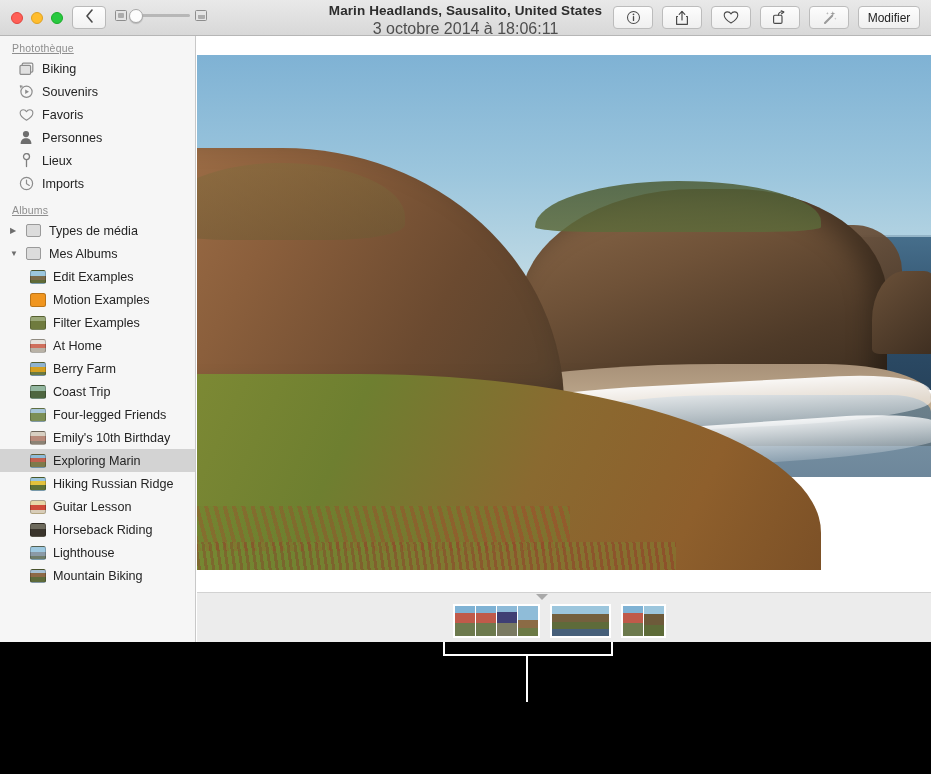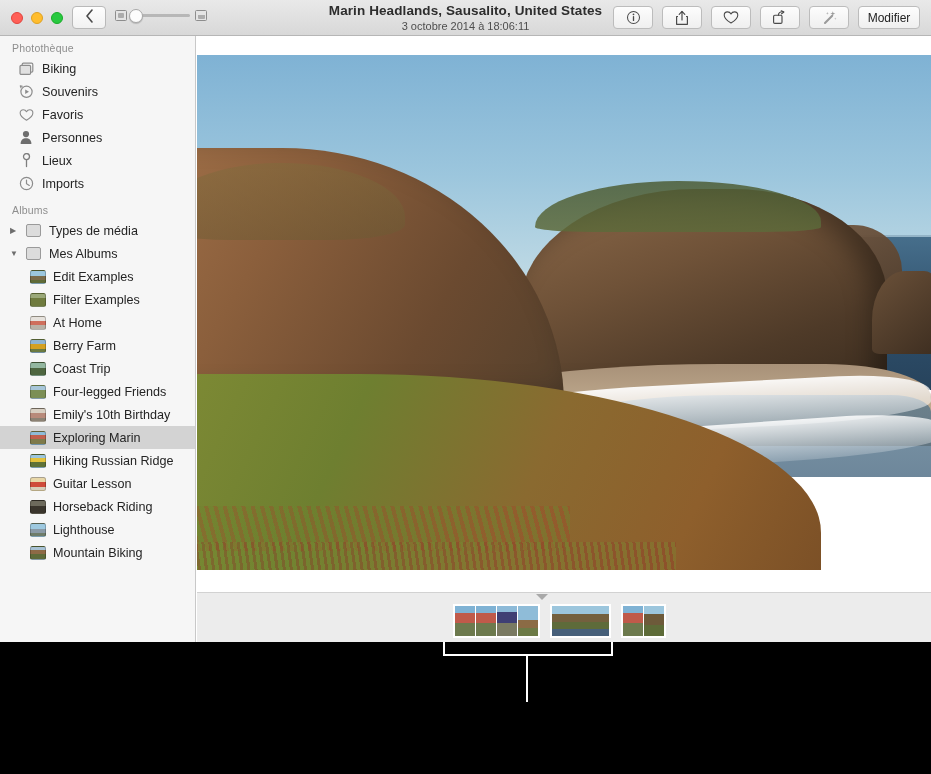--- a/index.html
+++ b/index.html
@@ -51,40 +51,40 @@
   .zoom-ic.big::after { left:1.5px; top:4px; right:1.5px; bottom:1.5px; border-radius:0 0 1px 1px; }
   .slider-track { flex: 1; height: 3px; background: #b7b7b7; border-radius: 2px; position: relative; }
   .slider-knob {
     position: absolute; left: -3px; top: -5.5px; width: 14px; height: 14px;
     border-radius: 50%; background: #fdfdfd; border: 1px solid #a8a8a8;
     box-shadow: 0 1px 1px rgba(0,0,0,.18);
   }
 
   .titles { position: absolute; left: 0; top: 3px; width: 931px; text-align: center; pointer-events: none; }
   .title-main { font-size: 13.5px; color: #2d2d2d; font-weight: bold; letter-spacing: .1px; }
-  .title-sub { font-size: 11px; color: #4e4e4e; margin-top: 2px; }
+  .title-sub { font-size: 16px; color: #4e4e4e; margin-top: 2px; }
 
   .right-tools { position: absolute; right: 11px; top: 6px; display: flex; gap: 9px; align-items: center; }
   .rtbtn {
     height: 23px; min-width: 40px; padding: 0 8px;
     background: linear-gradient(to bottom,#fdfdfd,#efefef);
     border: 1px solid #bcbcbc; border-radius: 4px;
     display: flex; align-items: center; justify-content: center;
     color: #4a4a4a;
   }
   .rtbtn.modif { font-size: 12px; color: #222; min-width: 62px; }
   .rtbtn svg { display: block; }
 
   
   .sidebar {
     position: absolute; left: 0; top: 36px; width: 196px; height: 606px;
     background: #f6f6f6; border-right: 1px solid #c8c8c8; overflow: hidden;
   }
   .sb-header {
-    font-size: 10.5px; color: #8e8e8e; padding: 6px 0 3px 12px; letter-spacing: .2px;
+    font-size: 10.5px; color: #8e8e8e; padding: 6px 0 3px 12px; letter-spacing: .2px; text-decoration: underline;
   }
   .sb-row {
     display: flex; align-items: center; height: 23px; padding-left: 18px;
     font-size: 12.6px; color: #242424; gap: 8px; white-space: nowrap;
   }
   .sb-row.indent2 { padding-left: 10px; }
   .sb-row.album { padding-left: 30px; gap: 7px; }
   .sb-row.selected { background: #d3d3d3; }
   .sb-ico { width: 16px; height: 16px; flex: none; display: flex; align-items: center; justify-content: center; }
   .sb-ico svg { display: block; }
@@ -416,20 +416,24 @@
 
       <div class="sb-row indent2">
         <span class="tri">▼</span>
         <span class="folder-ico"></span>
         <span>Mes Albums</span>
       </div>
 
       <div class="sb-row album">
         <span class="thumb-ico" style="background:linear-gradient(to bottom,#9cc6dd 0 40%,#7b6b4a 40% 72%,#5f6b38 72% 100%)"></span>
         <span>Edit Examples</span>
+      </div>
+      <div class="sb-row album">
+        <span class="thumb-ico" style="background:linear-gradient(to bottom,#f0951e 0 100%)"></span>
+        <span>Motion Examples</span>
       </div>
       <div class="sb-row album">
         <span class="thumb-ico" style="background:linear-gradient(to bottom,#9aa878 0 30%,#6f7b3e 30% 100%)"></span>
         <span>Filter Examples</span>
       </div>
       <div class="sb-row album">
         <span class="thumb-ico" style="background:linear-gradient(to bottom,#e6e2dc 0 30%,#cf6f5c 30% 70%,#b9b2a6 70% 100%)"></span>
         <span>At Home</span>
       </div>
       <div class="sb-row album">

